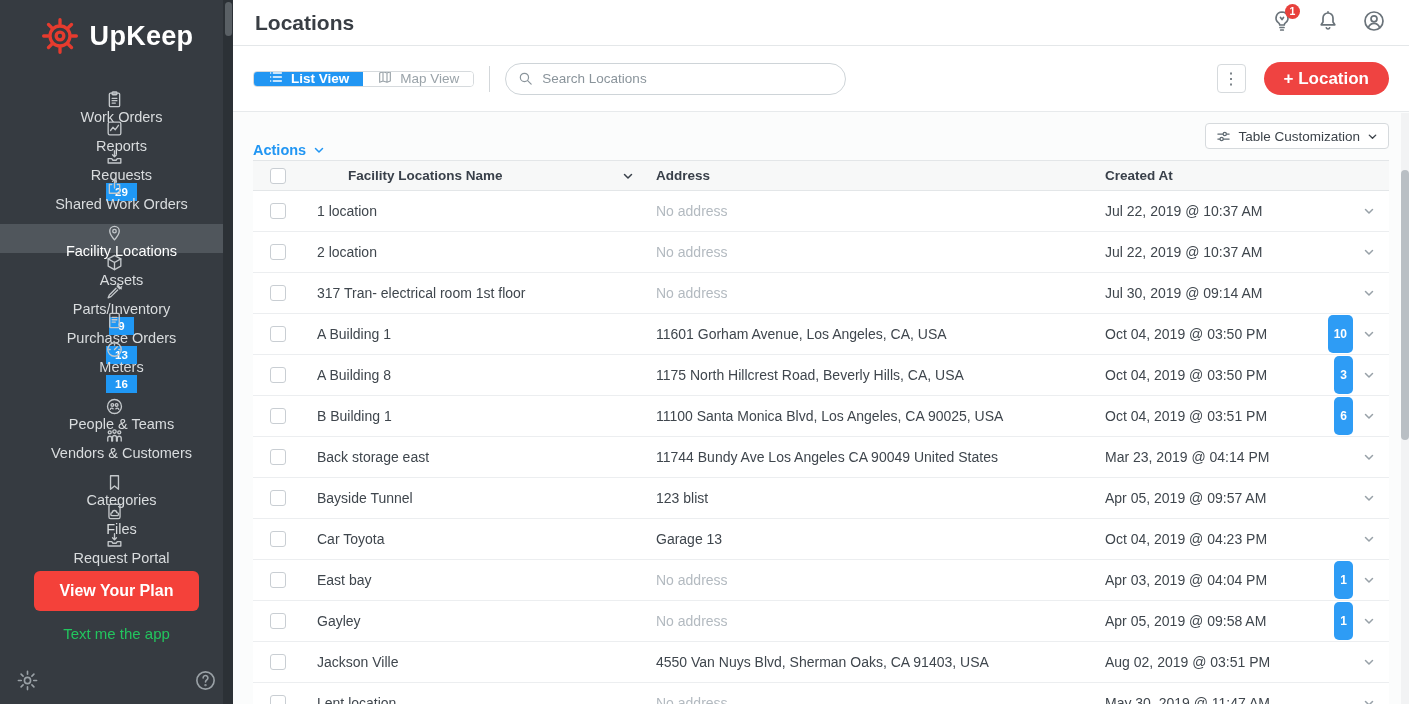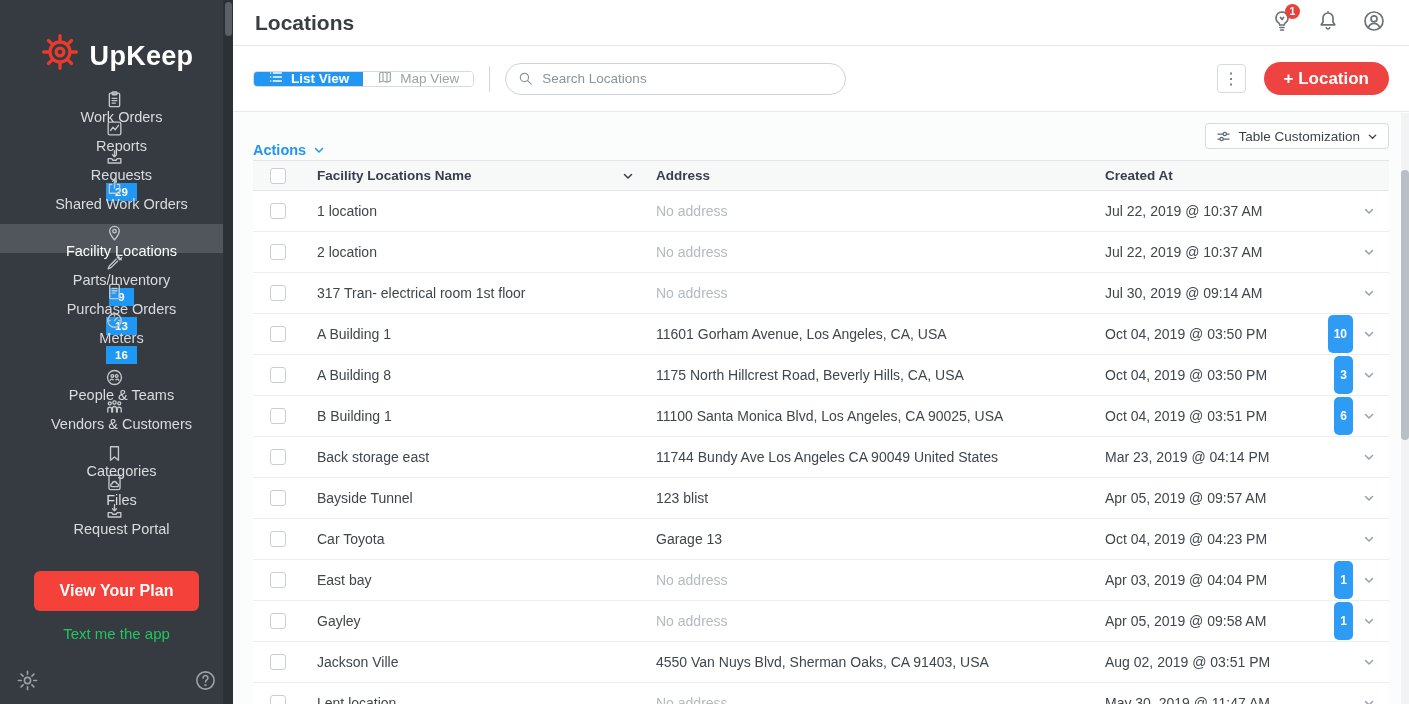--- a/index.html
+++ b/index.html
@@ -7,21 +7,21 @@
     font-family:"Liberation Sans", sans-serif; background:#fff; }
   .app { display:flex; width:1409px; height:704px; }
 
   
   .sidebar { position:relative; width:233px; min-width:233px; background:#363b41;
     color:#d9dcde; display:flex; flex-direction:column; overflow:hidden; }
   .sb-scroll { position:absolute; top:0; right:0; width:10px; height:100%;
     background:#2c3136; }
   .sb-thumb { position:absolute; top:2px; right:1px; width:7px; height:34px;
     background:#5a6065; border-radius:4px; }
-  .logo { display:flex; align-items:flex-end; justify-content:center; gap:10px;
+  .logo { display:flex; align-items:center; justify-content:center; gap:10px;
     height:72px; }
   .logo svg { width:40px; height:40px; }
   .logo-text { color:#fff; font-size:27px; font-weight:700; letter-spacing:.3px; }
   .nav { flex:1; }
   .nav-gap { height:18px; }
   .nav-gap.big { height:28px; }
   .nav-item { display:flex; align-items:center; height:29px; padding:0 18px 0 28px;
     font-size:14.5px; cursor:pointer;flex-direction:column; }
   .nav-item.selected { background:#50565c; color:#fff; }
   .nav-icon { width:19px; height:19px; margin-right:15px; display:inline-flex;
@@ -97,21 +97,21 @@
   .trow, .thead { display:grid;
     grid-template-columns:47px 339px 449px 1fr 58px;
     align-items:center; padding:0 14px 0 17px; }
   .thead { background:#f7f8f8; border-top:1px solid #e3e6e8;
     border-bottom:1px solid #e3e6e8; height:31px; font-size:13.5px;
     font-weight:700; color:#39404a; }
   .trow { height:41px; border-bottom:1px solid #eceef0; background:#fff;
     font-size:14px; color:#3f464d; cursor:pointer; }
   .cb { width:16px; height:16px; border:1.5px solid #c9ced3; border-radius:3px;
     background:#fff; cursor:pointer; }
-  .hname { display:flex; align-items:center; }
+  .hname { display:flex; align-items:center;margin-left:31px; }
   .hname .sort { margin-left:auto; margin-right:22px; color:#39404a; }
   .sort svg, .row-chev svg { width:12px; height:12px; display:block; }
   .cell { white-space:nowrap; overflow:hidden; text-overflow:ellipsis;
     padding-right:12px; }
   .cell.addr.noaddr { color:#b3bac0; }
   .rowend { display:flex; align-items:center; justify-content:flex-end; gap:10px; }
   .row-badge { background:#2e9cf5; color:#fff; font-size:12px; font-weight:700;
     border-radius:5px; padding:12px 6px; min-width:13px; text-align:center; }
   .row-badge:empty { display:none; }
   .row-chev { color:#98a1a8; }
@@ -178,20 +178,30 @@
   </div>
         <div class="nav-gap"></div>
         <div class="nav-item selected">
     <span class="nav-icon">
             <svg viewBox="0 0 24 24" fill="none" stroke="currentColor" stroke-width="1.7" stroke-linecap="round" stroke-linejoin="round">
               <path d="M12 3c-3.3 0-6 2.6-6 5.9C6 13.3 12 20 12 20s6-6.7 6-11.1C18 5.6 15.3 3 12 3z"></path>
               <circle cx="12" cy="9" r="2.2"></circle>
             </svg>
           </span>
     <span class="nav-label">Facility Locations</span>
+
+  </div>
+        <div class="nav-item">
+    <span class="nav-icon">
+            <svg viewBox="0 0 24 24" fill="none" stroke="currentColor" stroke-width="1.7" stroke-linecap="round" stroke-linejoin="round">
+              <path d="M12 3l8 4.5v9L12 21l-8-4.5v-9L12 3z"></path>
+              <path d="M4 7.5l8 4.5 8-4.5M12 12v9"></path>
+            </svg>
+          </span>
+    <span class="nav-label">Assets</span>
 
   </div>
         <div class="nav-item">
     <span class="nav-icon">
             <svg viewBox="0 0 24 24" fill="none" stroke="currentColor" stroke-width="1.7" stroke-linecap="round" stroke-linejoin="round">
               <path d="M15.5 3.5l5 5M18 3l-2.5 2.5M21 6l-2.5 2.5M16 6l2 2M14 8l-8.5 8.5L4 20l3.5-1.5L16 10"></path>
             </svg>
           </span>
     <span class="nav-label">Parts/Inventory</span>
     <span class="nav-badge">9</span>

